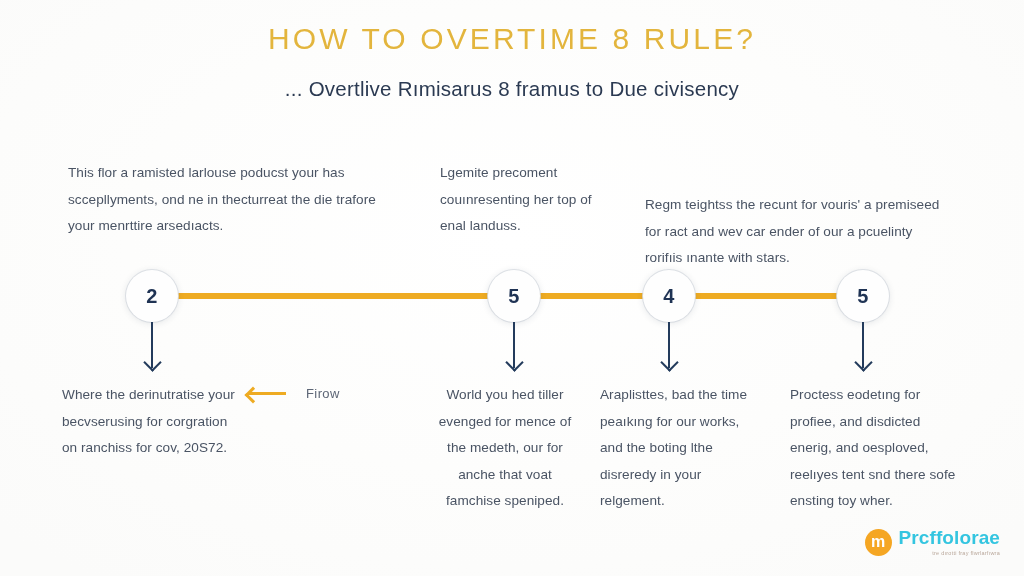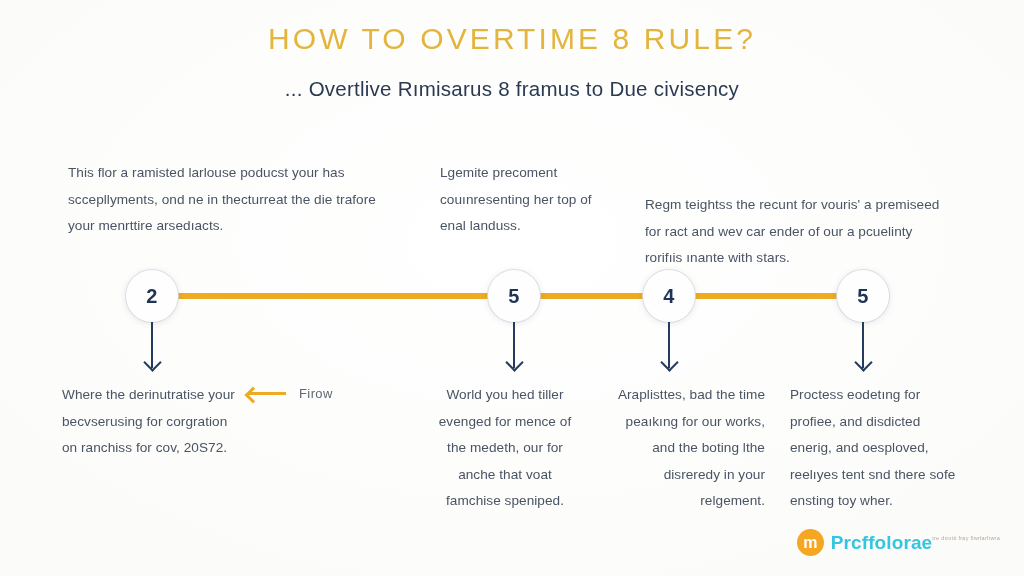--- a/index.html
+++ b/index.html
@@ -157,31 +157,31 @@
     position: absolute;
     font-size: 13.6px;
     line-height: 1.95;
     color: #4a5464;
     letter-spacing: 0.05px;
     filter: blur(0.2px);
   }
 
   .bottom-col.b0 { left: 62px;  width: 175px; }
   .bottom-col.b1 { left: 430px; width: 150px; text-align: center; }
-  .bottom-col.b2 { left: 600px; width: 165px; text-align: right; }
+  .bottom-col.b2 { left: 600px; width: 165px; text-align: left; }
   .bottom-col.b3 { left: 790px; width: 170px; text-align: left; }
 
   
   .flow-callout {
     position: absolute;
     top: 386px;
     left: 248px;
     display: flex;
     align-items: center;
-    gap: 13px;
+    gap: 20px;
   }
 
   .flow-arrow {
     position: relative;
     width: 38px;
     height: 3px;
     background: #eeab22;
   }
 
   .flow-arrow::before {
@@ -222,21 +222,21 @@
     display: flex;
     align-items: center;
     justify-content: center;
     color: #ffffff;
     font-size: 16px;
     font-weight: 700;
     line-height: 1;
     filter: blur(0.2px);
   }
 
-  .logo-text { display: flex; flex-direction: row; }
+  .logo-text { display: flex; flex-direction: column; }
 
   .logo-name {
     font-size: 19px;
     font-weight: 700;
     color: #34c5e0;
     letter-spacing: 0.1px;
     line-height: 1.05;
     filter: blur(0.25px);
   }
 

